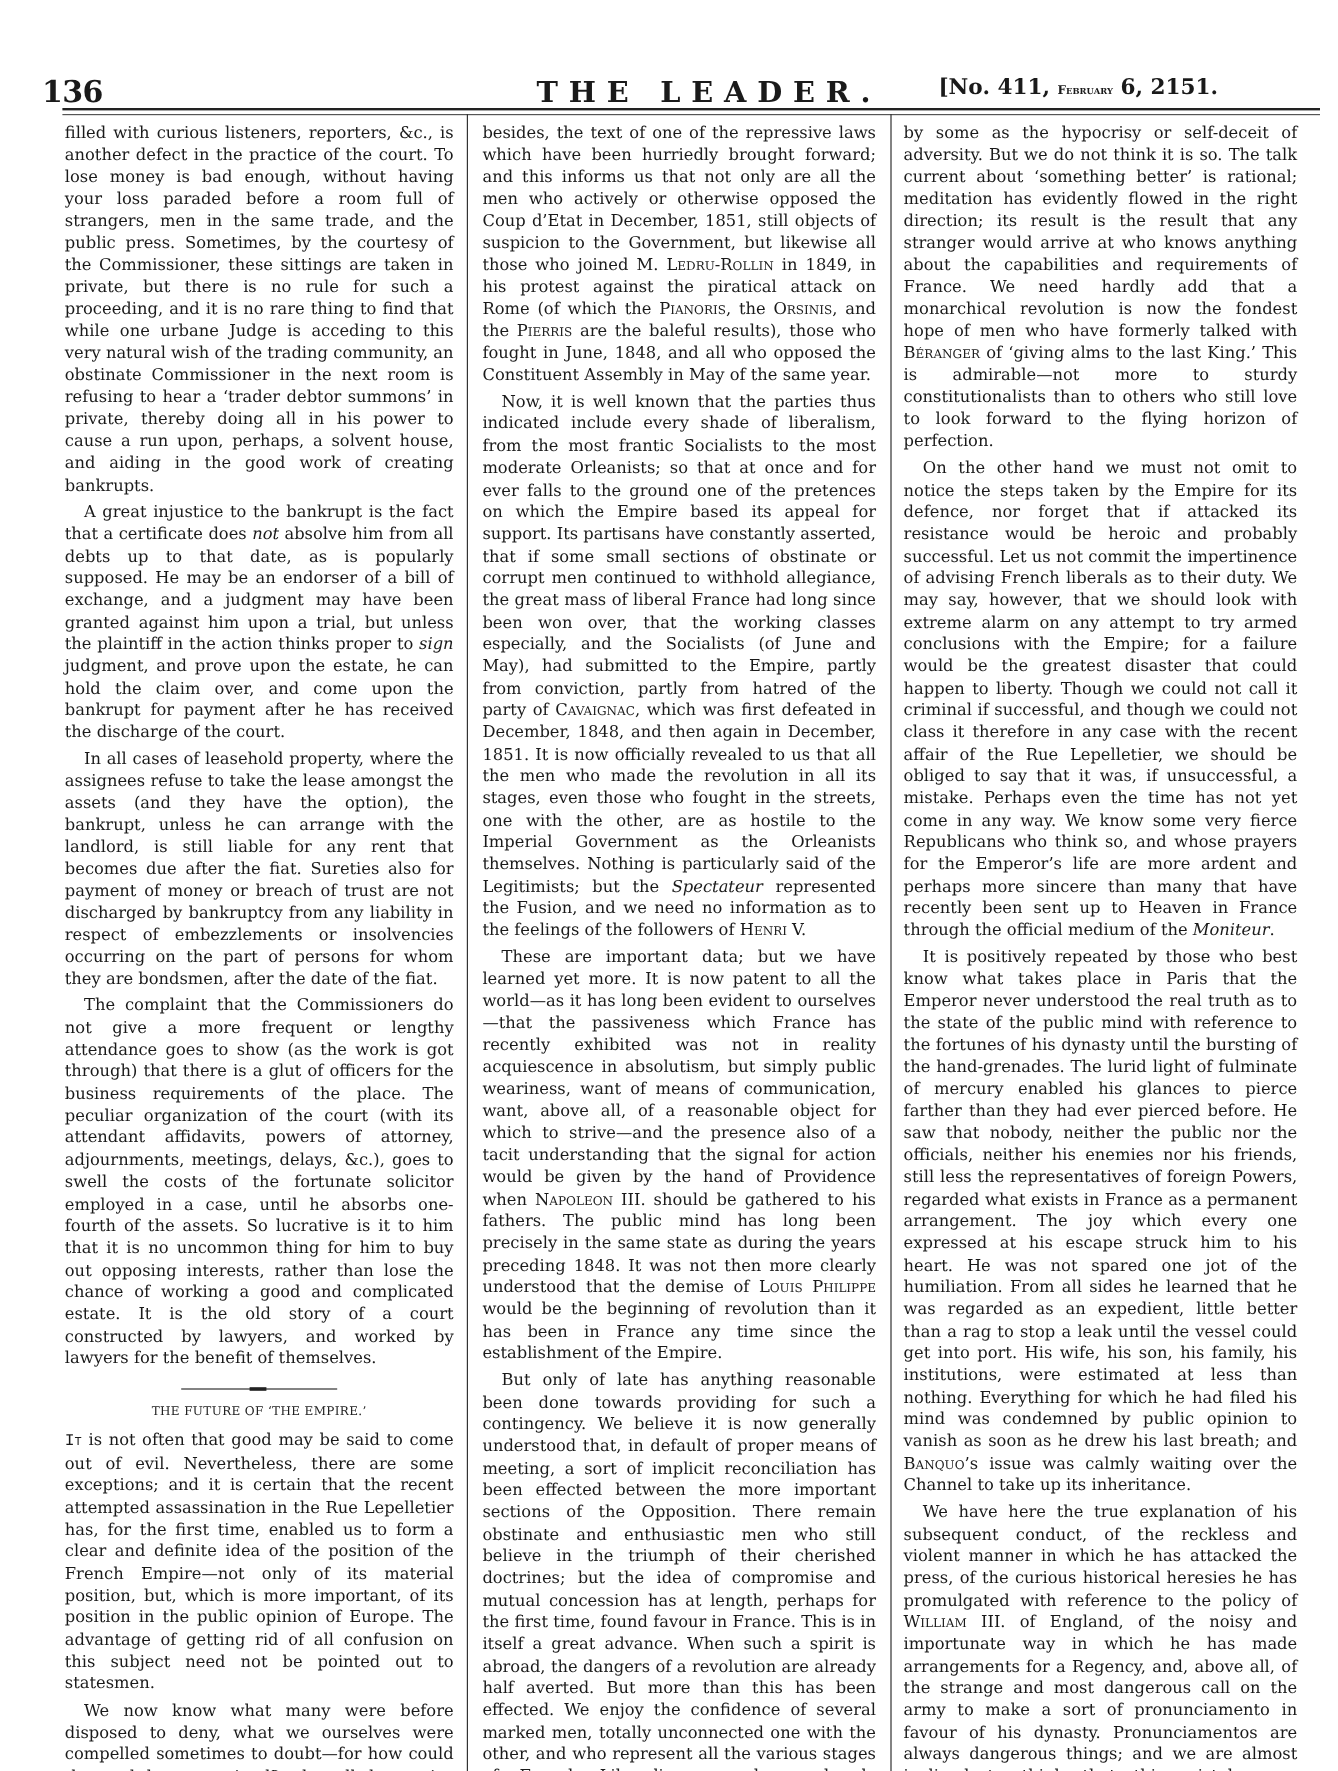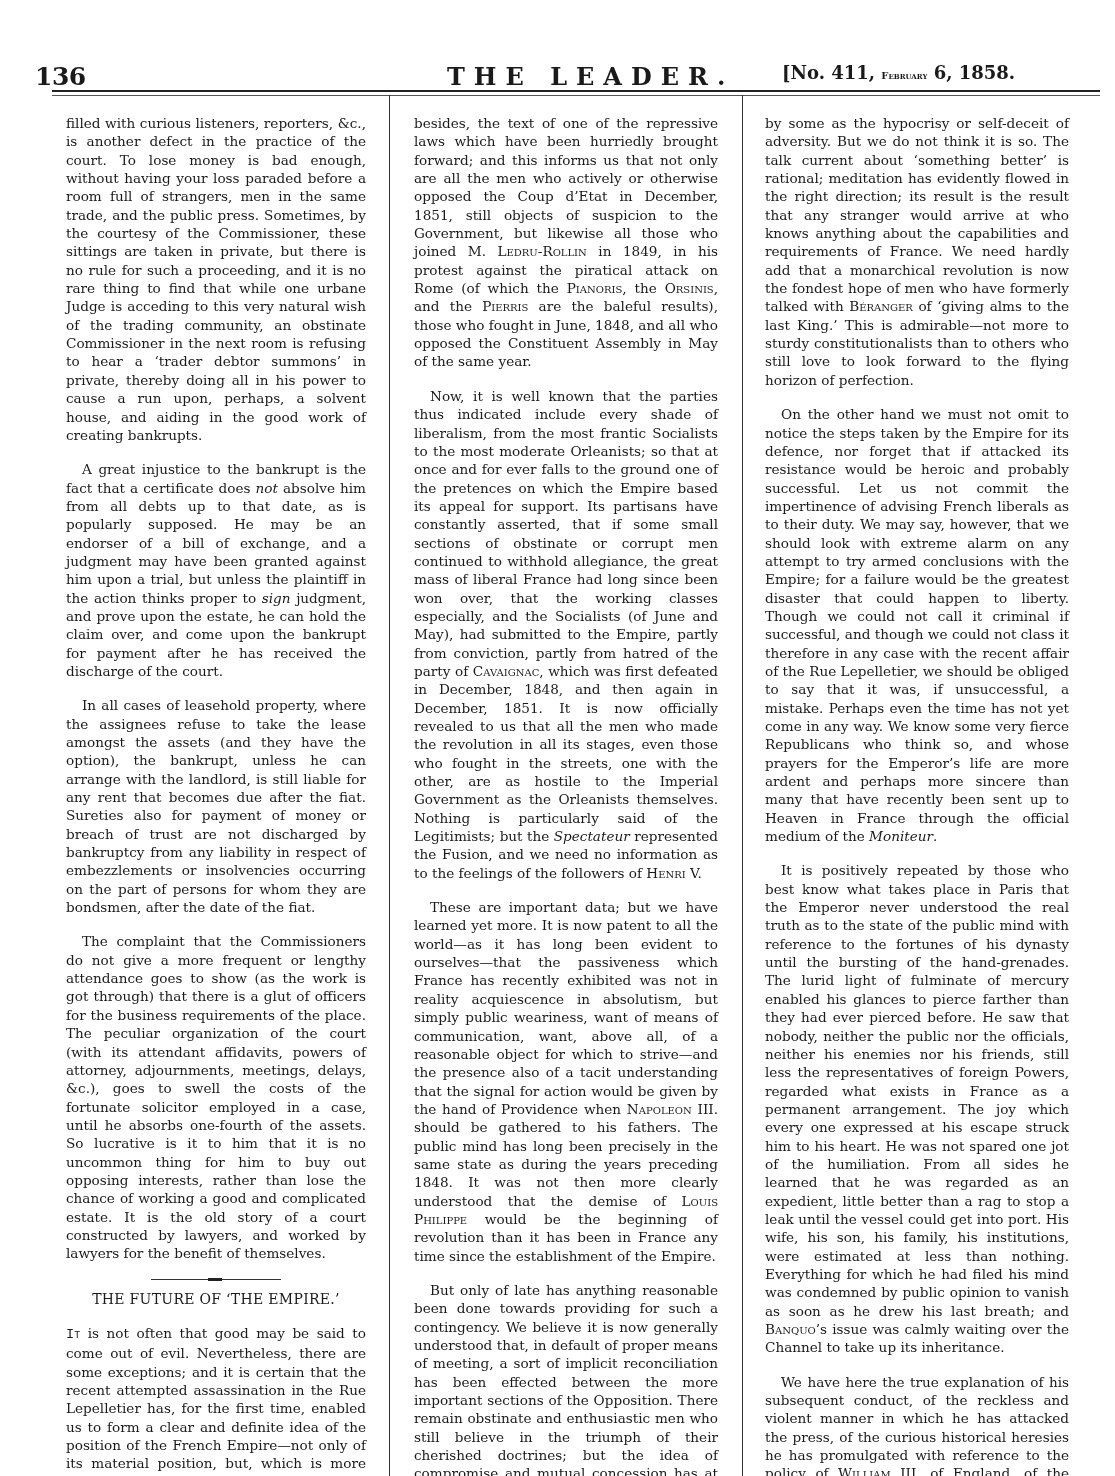--- a/index.html
+++ b/index.html
@@ -5,42 +5,42 @@
   html, body { margin:0; padding:0; background:#ffffff; }
   body { width:1115px; height:1476px; position:relative; overflow:hidden;
          font-family:"DejaVu Serif", "Liberation Serif", serif; color:#1a1a1a; }
   .masthead { position:absolute; top:62px; left:0; width:1115px; height:28px; }
   .page-num { position:absolute; left:35px; top:0; font-size:25px; font-weight:bold; letter-spacing:-0.5px; }
   .paper-title { position:absolute; left:447px; top:0; font-size:24px; font-weight:bold; letter-spacing:9px; }
   .issue-info { position:absolute; left:782px; top:0; font-size:18px; font-weight:bold; letter-spacing:0px; }
   .issue-info .sc { font-size:10px; }
   .rule-top { position:absolute; top:90px; left:52px; width:1048px; height:3px; border-top:2px solid #222; border-bottom:1px solid #555; }
   .col { position:absolute; top:98px; font-size:13.6px; line-height:18.35px; text-align:justify; }
-  .col p { margin:16px; text-indent:16px; }
+  .col p { margin:4px; text-indent:16px; }
   .col p.noindent { text-indent:0; }
   .col1 { left:50px; width:332px; }
   .col2 { left:398px; width:336px; }
   .col3 { left:749px; width:336px; }
   .vrule { position:absolute; top:95px; width:1px; background:#333; }
   .v1 { left:389px; height:1385px; }
   .v2 { left:742px; height:1385px; }
   .sc { font-variant:small-caps; }
   .sep { width:130px; height:1px; background:#333; margin:16px auto 10px auto; position:relative; }
   .sep::after { content:""; position:absolute; left:57px; top:-1px; width:14px; height:3px; background:#222; }
-  .heading { text-align:center; font-size:14px; margin:0 0 2px 0; letter-spacing:0.3px; }
+  .heading { text-align:center; font-size:10px; margin:0 0 2px 0; letter-spacing:0.3px; }
   .dropcap { font-variant:small-caps;font-family:Liberation Mono, monospace; }
   em { }
 </style>
 </head>
 <body>
 
 <div class="masthead">
   <span class="page-num">136</span>
   <span class="paper-title">THE LEADER.</span>
-  <span class="issue-info"><span>[No. 411, </span><span class="sc">February</span><span> 6, 1858.</span></span>
+  <span class="issue-info"><span>[No. 411, </span><span class="sc">February</span><span> 6, 2151.</span></span>
 </div>
 <div class="rule-top"></div>
 <div class="vrule v1"></div>
 <div class="vrule v2"></div>
 
 <div class="col col1">
   <p class="noindent">filled with curious listeners, reporters, &amp;c., is another defect in the practice of the court. To lose money is bad enough, without having your loss paraded before a room full of strangers, men in the same trade, and the public press. Sometimes, by the courtesy of the Commissioner, these sittings are taken in private, but there is no rule for such a proceeding, and it is no rare thing to find that while one urbane Judge is acceding to this very natural wish of the trading community, an obstinate Commissioner in the next room is refusing to hear a ‘trader debtor summons’ in private, thereby doing all in his power to cause a run upon, perhaps, a solvent house, and aiding in the good work of creating bankrupts.</p>
   <p><span>A great injustice to the bankrupt is the fact that a certificate does </span><em>not</em><span> absolve him from all debts up to that date, as is popularly supposed. He may be an endorser of a bill of exchange, and a judgment may have been granted against him upon a trial, but unless the plaintiff in the action thinks proper to </span><em>sign</em><span> judgment, and prove upon the estate, he can hold the claim over, and come upon the bankrupt for payment after he has received the discharge of the court.</span></p>
   <p>In all cases of leasehold property, where the assignees refuse to take the lease amongst the assets (and they have the option), the bankrupt, unless he can arrange with the landlord, is still liable for any rent that becomes due after the fiat. Sureties also for payment of money or breach of trust are not discharged by bankruptcy from any liability in respect of embezzlements or insolvencies occurring on the part of persons for whom they are bondsmen, after the date of the fiat.</p>
   <p>The complaint that the Commissioners do not give a more frequent or lengthy attendance goes to show (as the work is got through) that there is a glut of officers for the business requirements of the place. The peculiar organization of the court (with its attendant affidavits, powers of attorney, adjournments, meetings, delays, &amp;c.), goes to swell the costs of the fortunate solicitor employed in a case, until he absorbs one-fourth of the assets. So lucrative is it to him that it is no uncommon thing for him to buy out opposing interests, rather than lose the chance of working a good and complicated estate. It is the old story of a court constructed by lawyers, and worked by lawyers for the benefit of themselves.</p>

